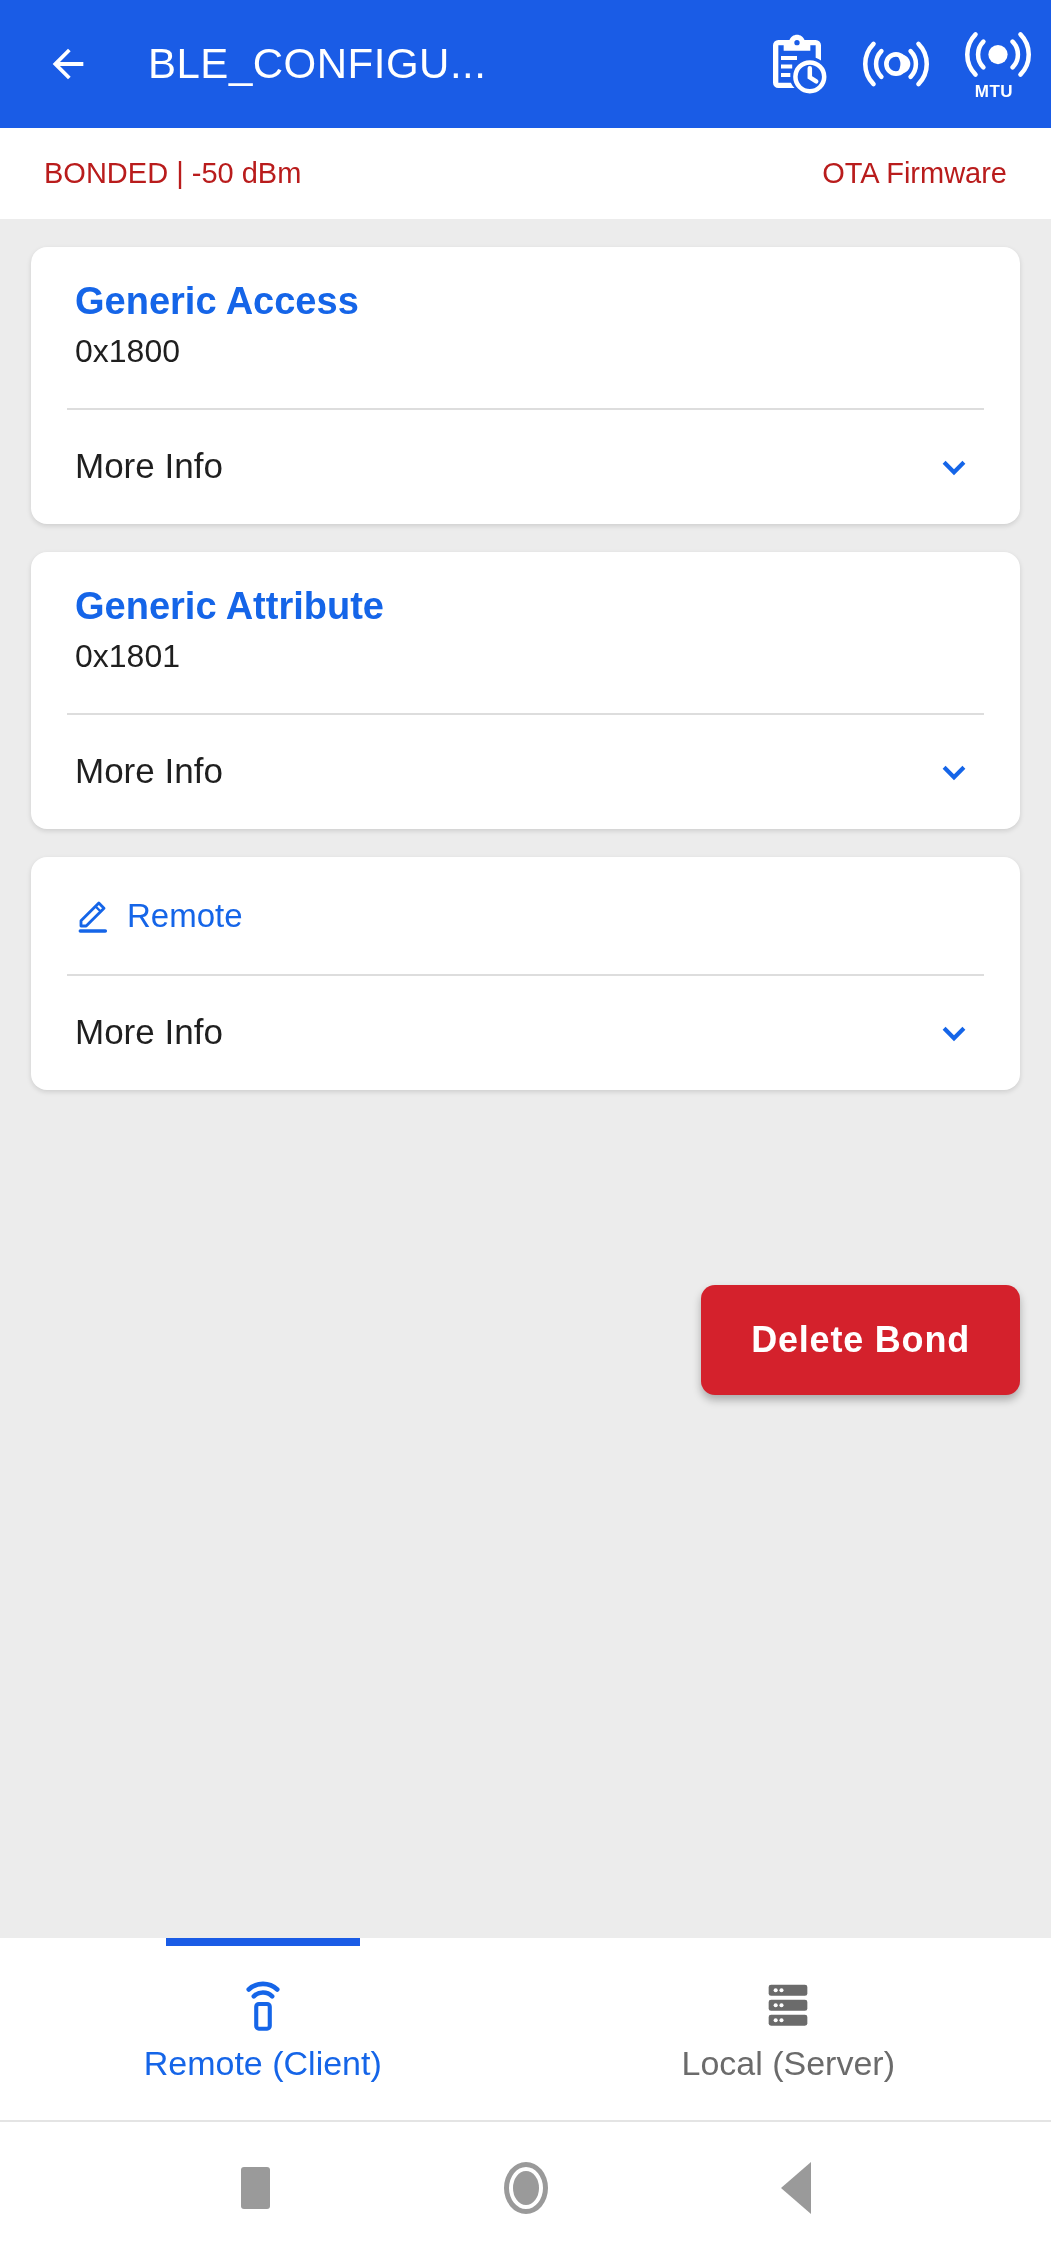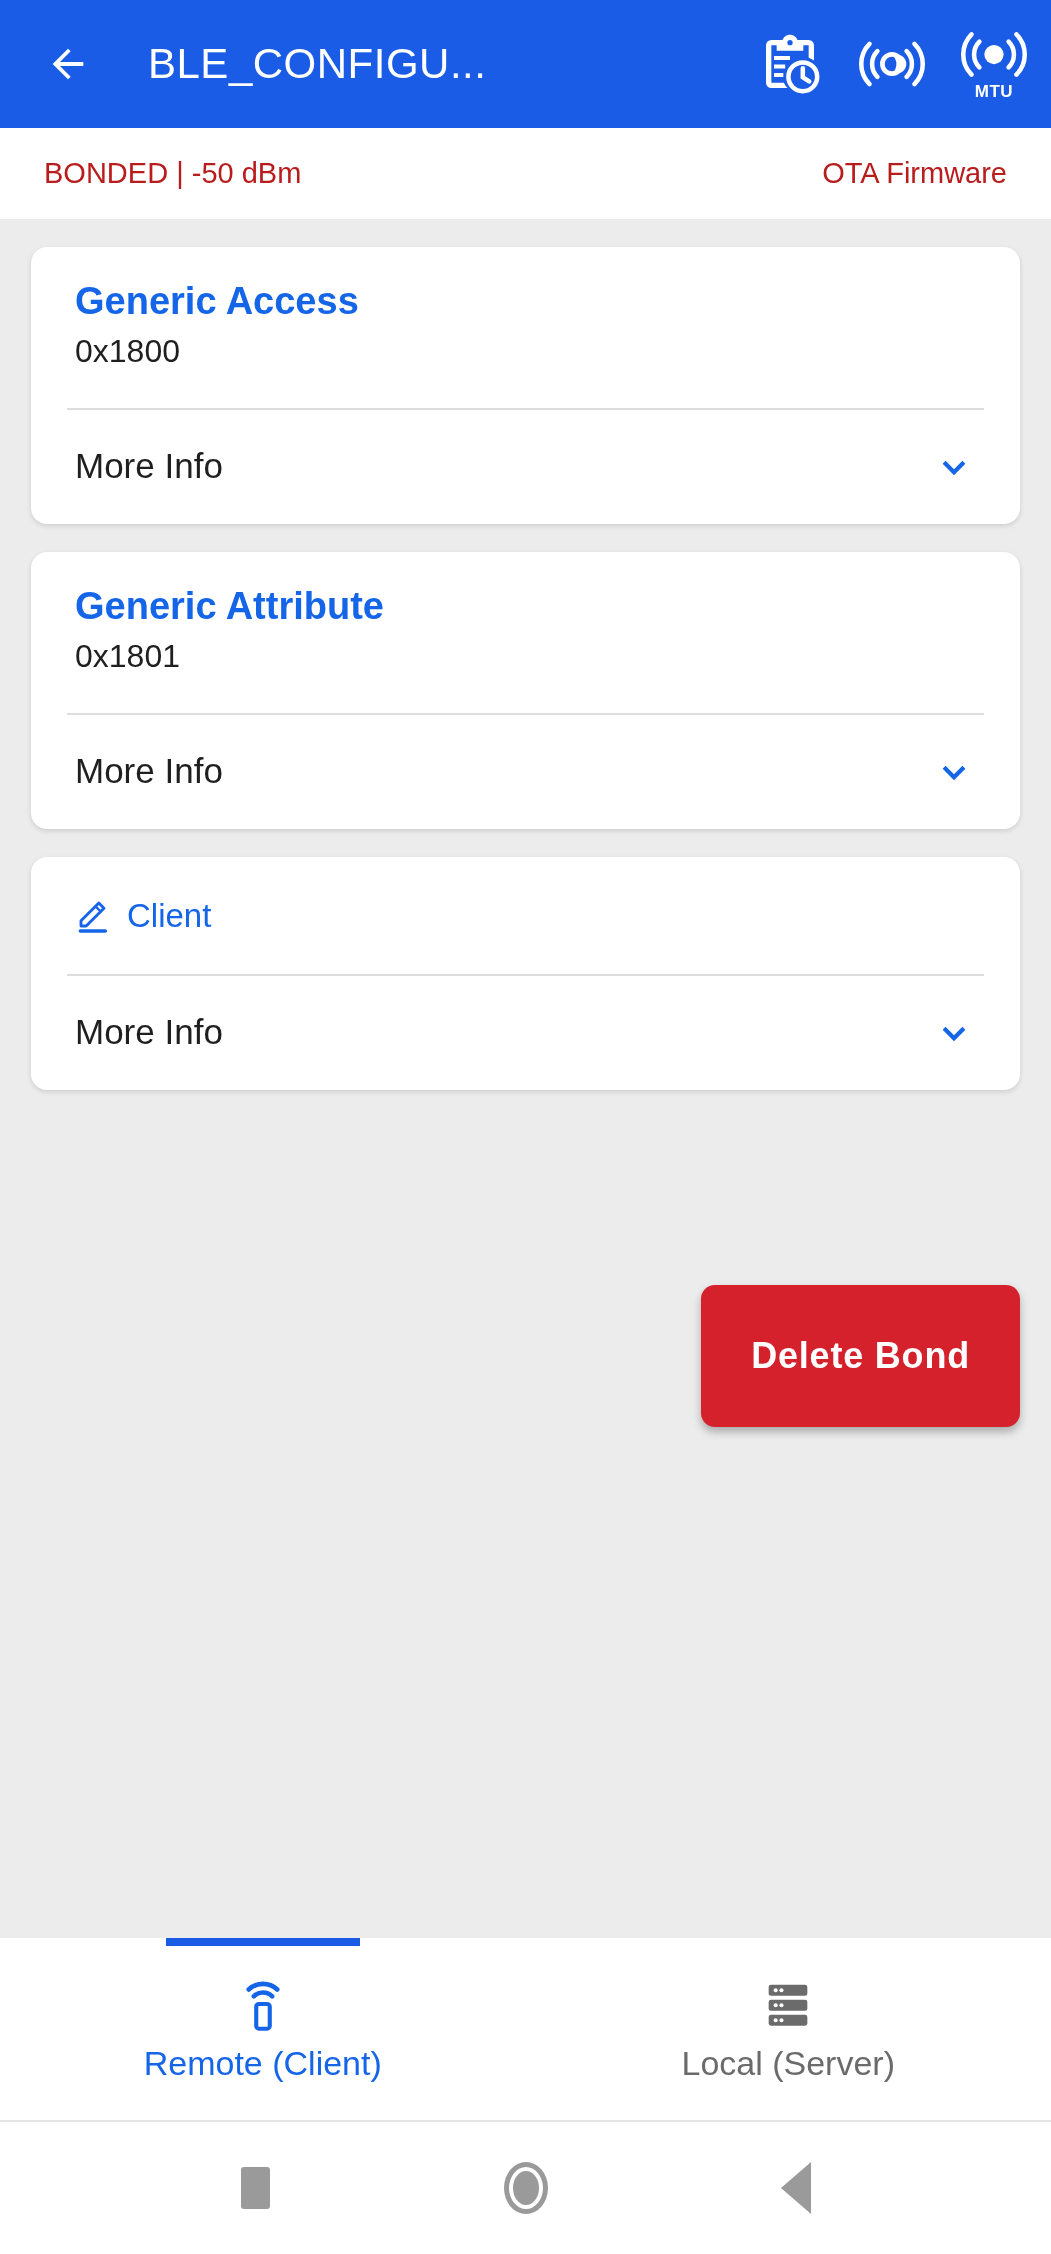--- a/index.html
+++ b/index.html
@@ -44,21 +44,21 @@
     flex: 1 1 auto;
   }
   .appbar-actions {
     display: flex;
     align-items: center;
     gap: 24px;
     flex: 0 0 auto;
   }
   .ab-icon {
     width: 78px; height: 78px;
-    display: flex; align-items: center; justify-content: center;
+    display: flex; align-items: center; justify-content: flex-end;
     position: relative;
   }
   .mtu-label {
     position: absolute;
     bottom: 1px;
     left: 0; right: 0;
     text-align: center;
     font-size: 17px;
     color: #ffffff;
     font-weight: 600;
@@ -143,21 +143,21 @@
     padding: 0 31px;
     margin-top: 195px;
   }
   .delete-btn {
     background: #D4212C;
     color: #ffffff;
     font-size: 36px;
     font-weight: bold;
     letter-spacing: 0.8px;
     border-radius: 14px;
-    padding: 50px 50px;
+    padding: 34px 50px;
     box-shadow: 0 5px 9px rgba(0,0,0,0.28);
     border: none;
   }
 
   
   .tabbar {
     flex: 0 0 auto;
     background: #ffffff;
     display: flex;
     height: 182px;
@@ -312,21 +312,21 @@
     </div>
 
     <div class="card">
       <div class="card-head">
         <div class="rename-btn">
           <svg width="40" height="40" viewBox="0 0 24 24">
             <path d="M3.6 14.9 14.3 4.2l3.1 3.1L6.7 18H3.6v-3.1z" fill="none" stroke="#1565E8" stroke-width="1.7" stroke-linejoin="round"></path>
             <path d="M12.3 6.2l3.1 3.1" fill="none" stroke="#1565E8" stroke-width="1.4"></path>
             <path d="M3.2 21h15" stroke="#1565E8" stroke-width="2.1" stroke-linecap="round"></path>
           </svg>
-          <span>Client</span>
+          <span>Remote</span>
         </div>
       </div>
       <div class="divider-wrap">
         <div class="divider"></div>
       </div>
       <div class="more-row">
         <span class="more-label">More Info</span>
         <svg width="44" height="44" viewBox="0 0 24 24">
           <path d="M7.4 9.2 12 13.8l4.6-4.6 1.6 1.6-6.2 6.2-6.2-6.2z" fill="#1565E8"></path>
         </svg>

